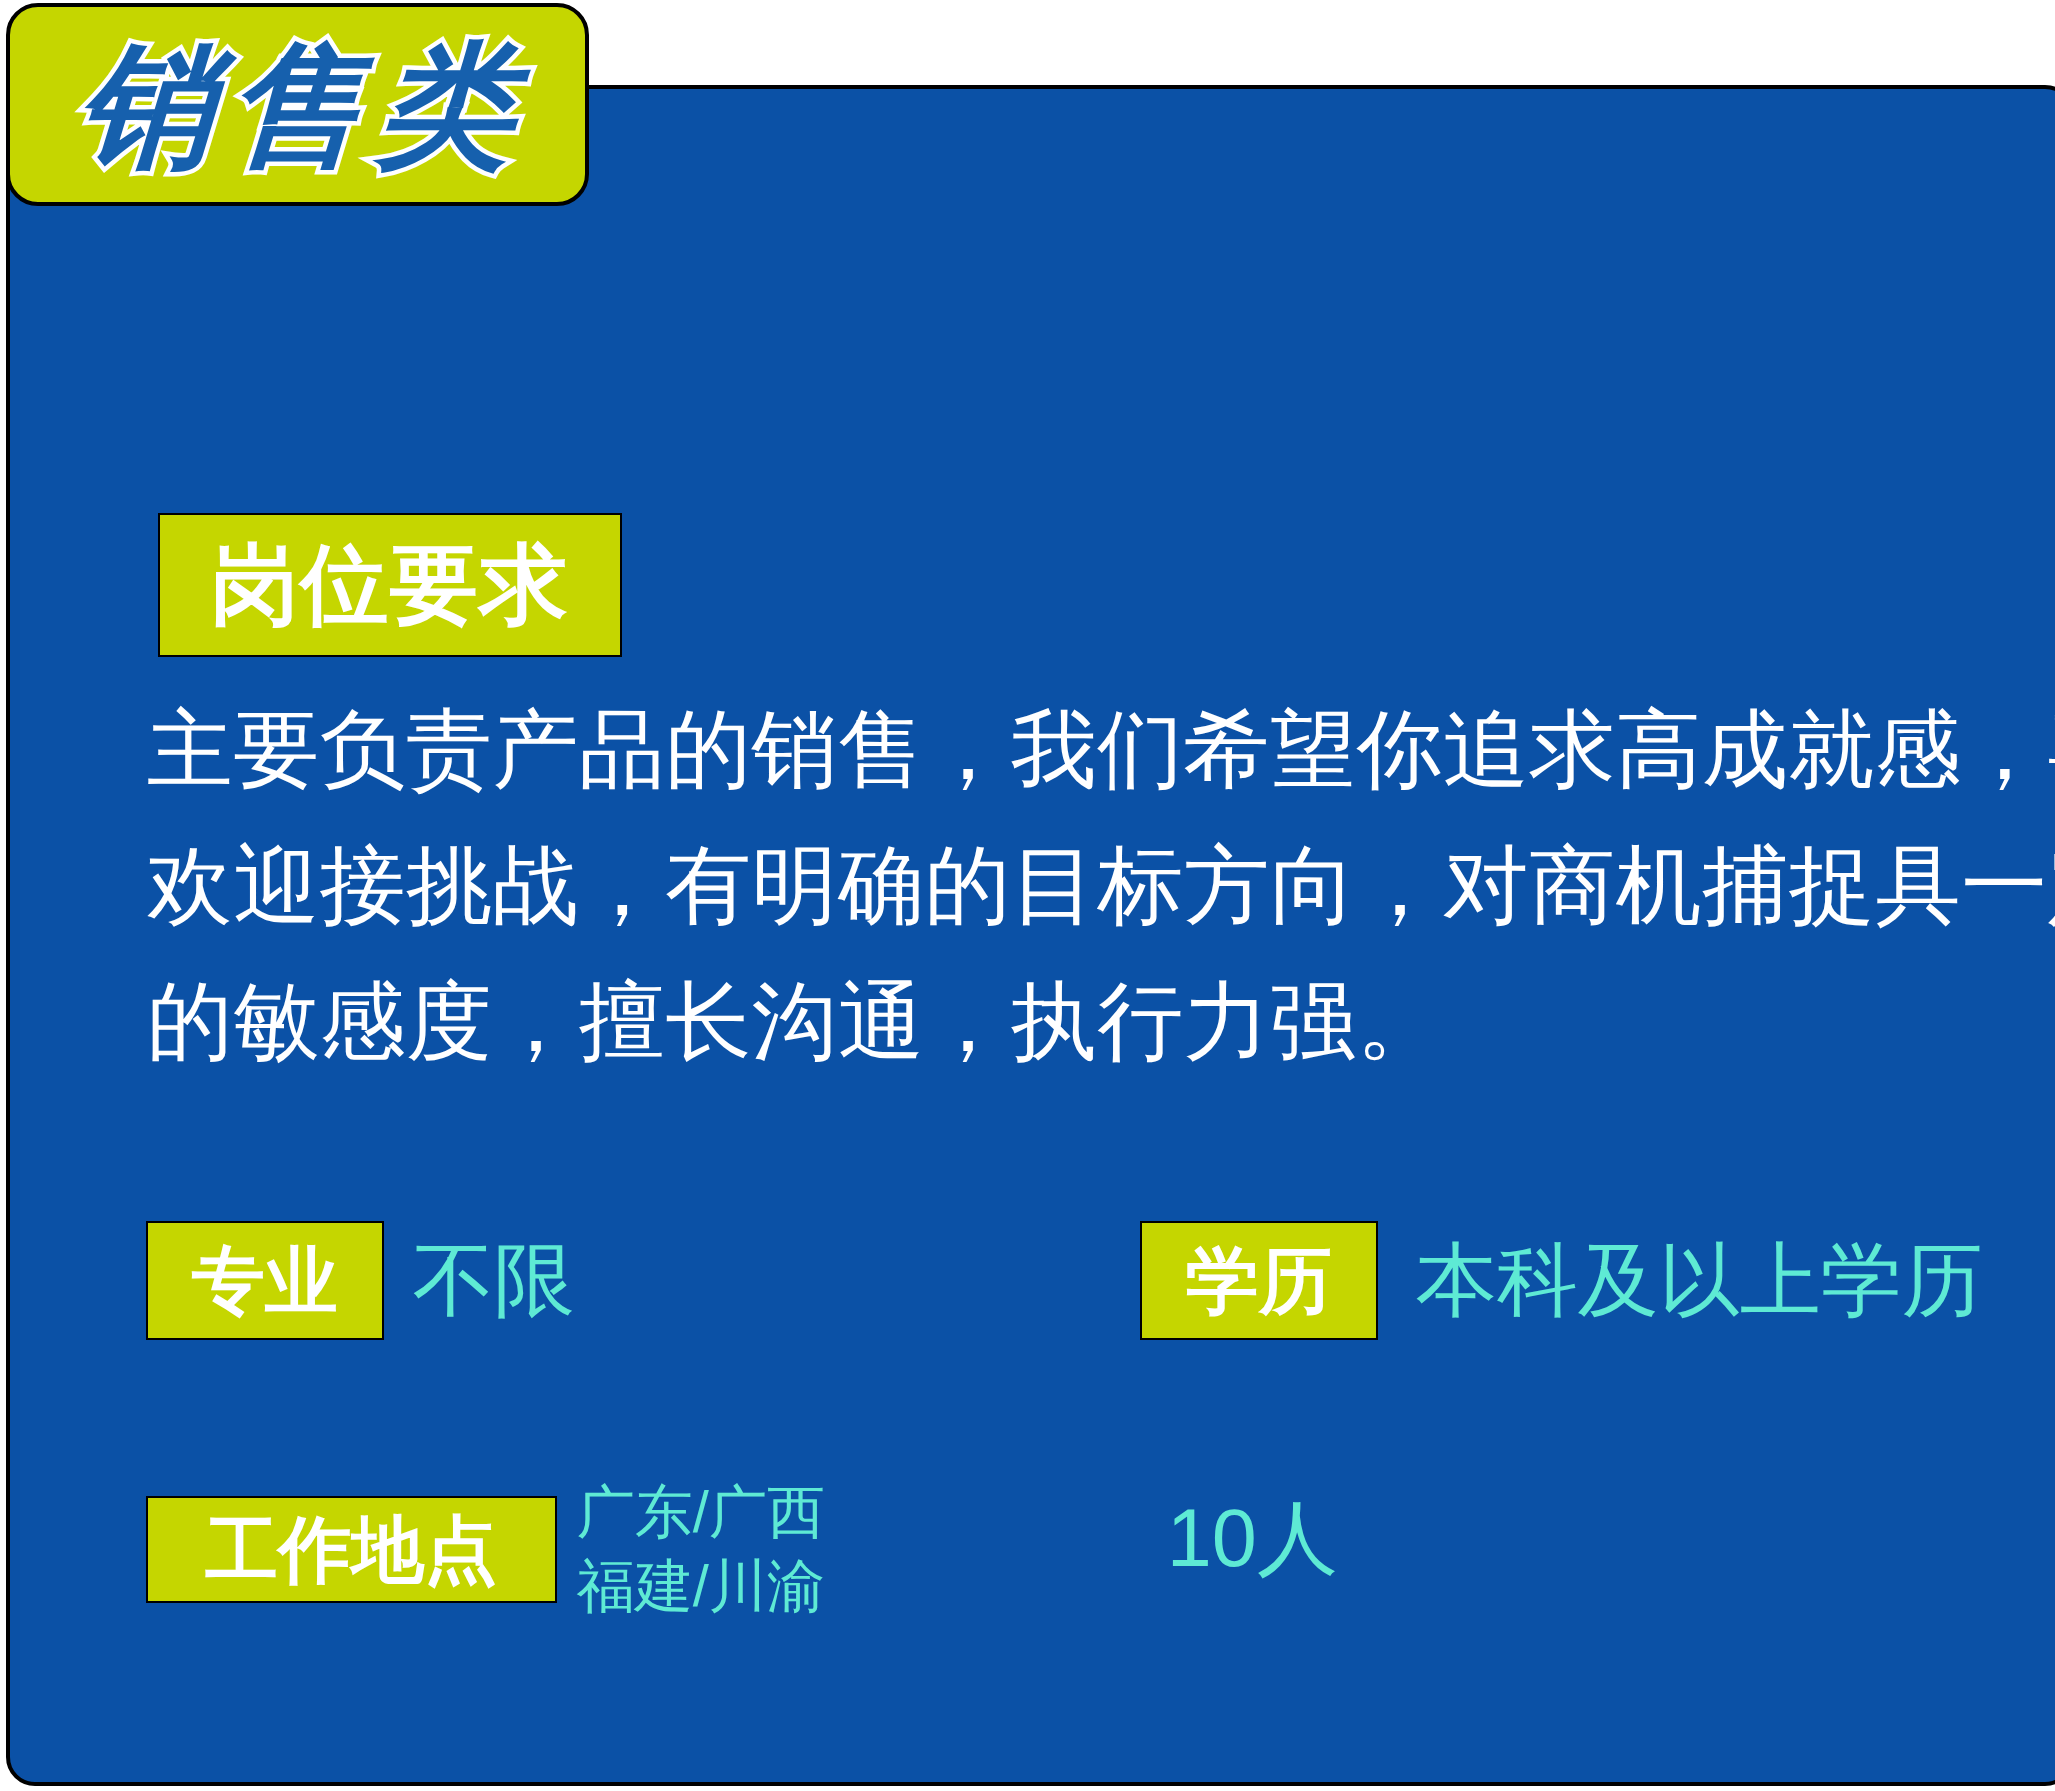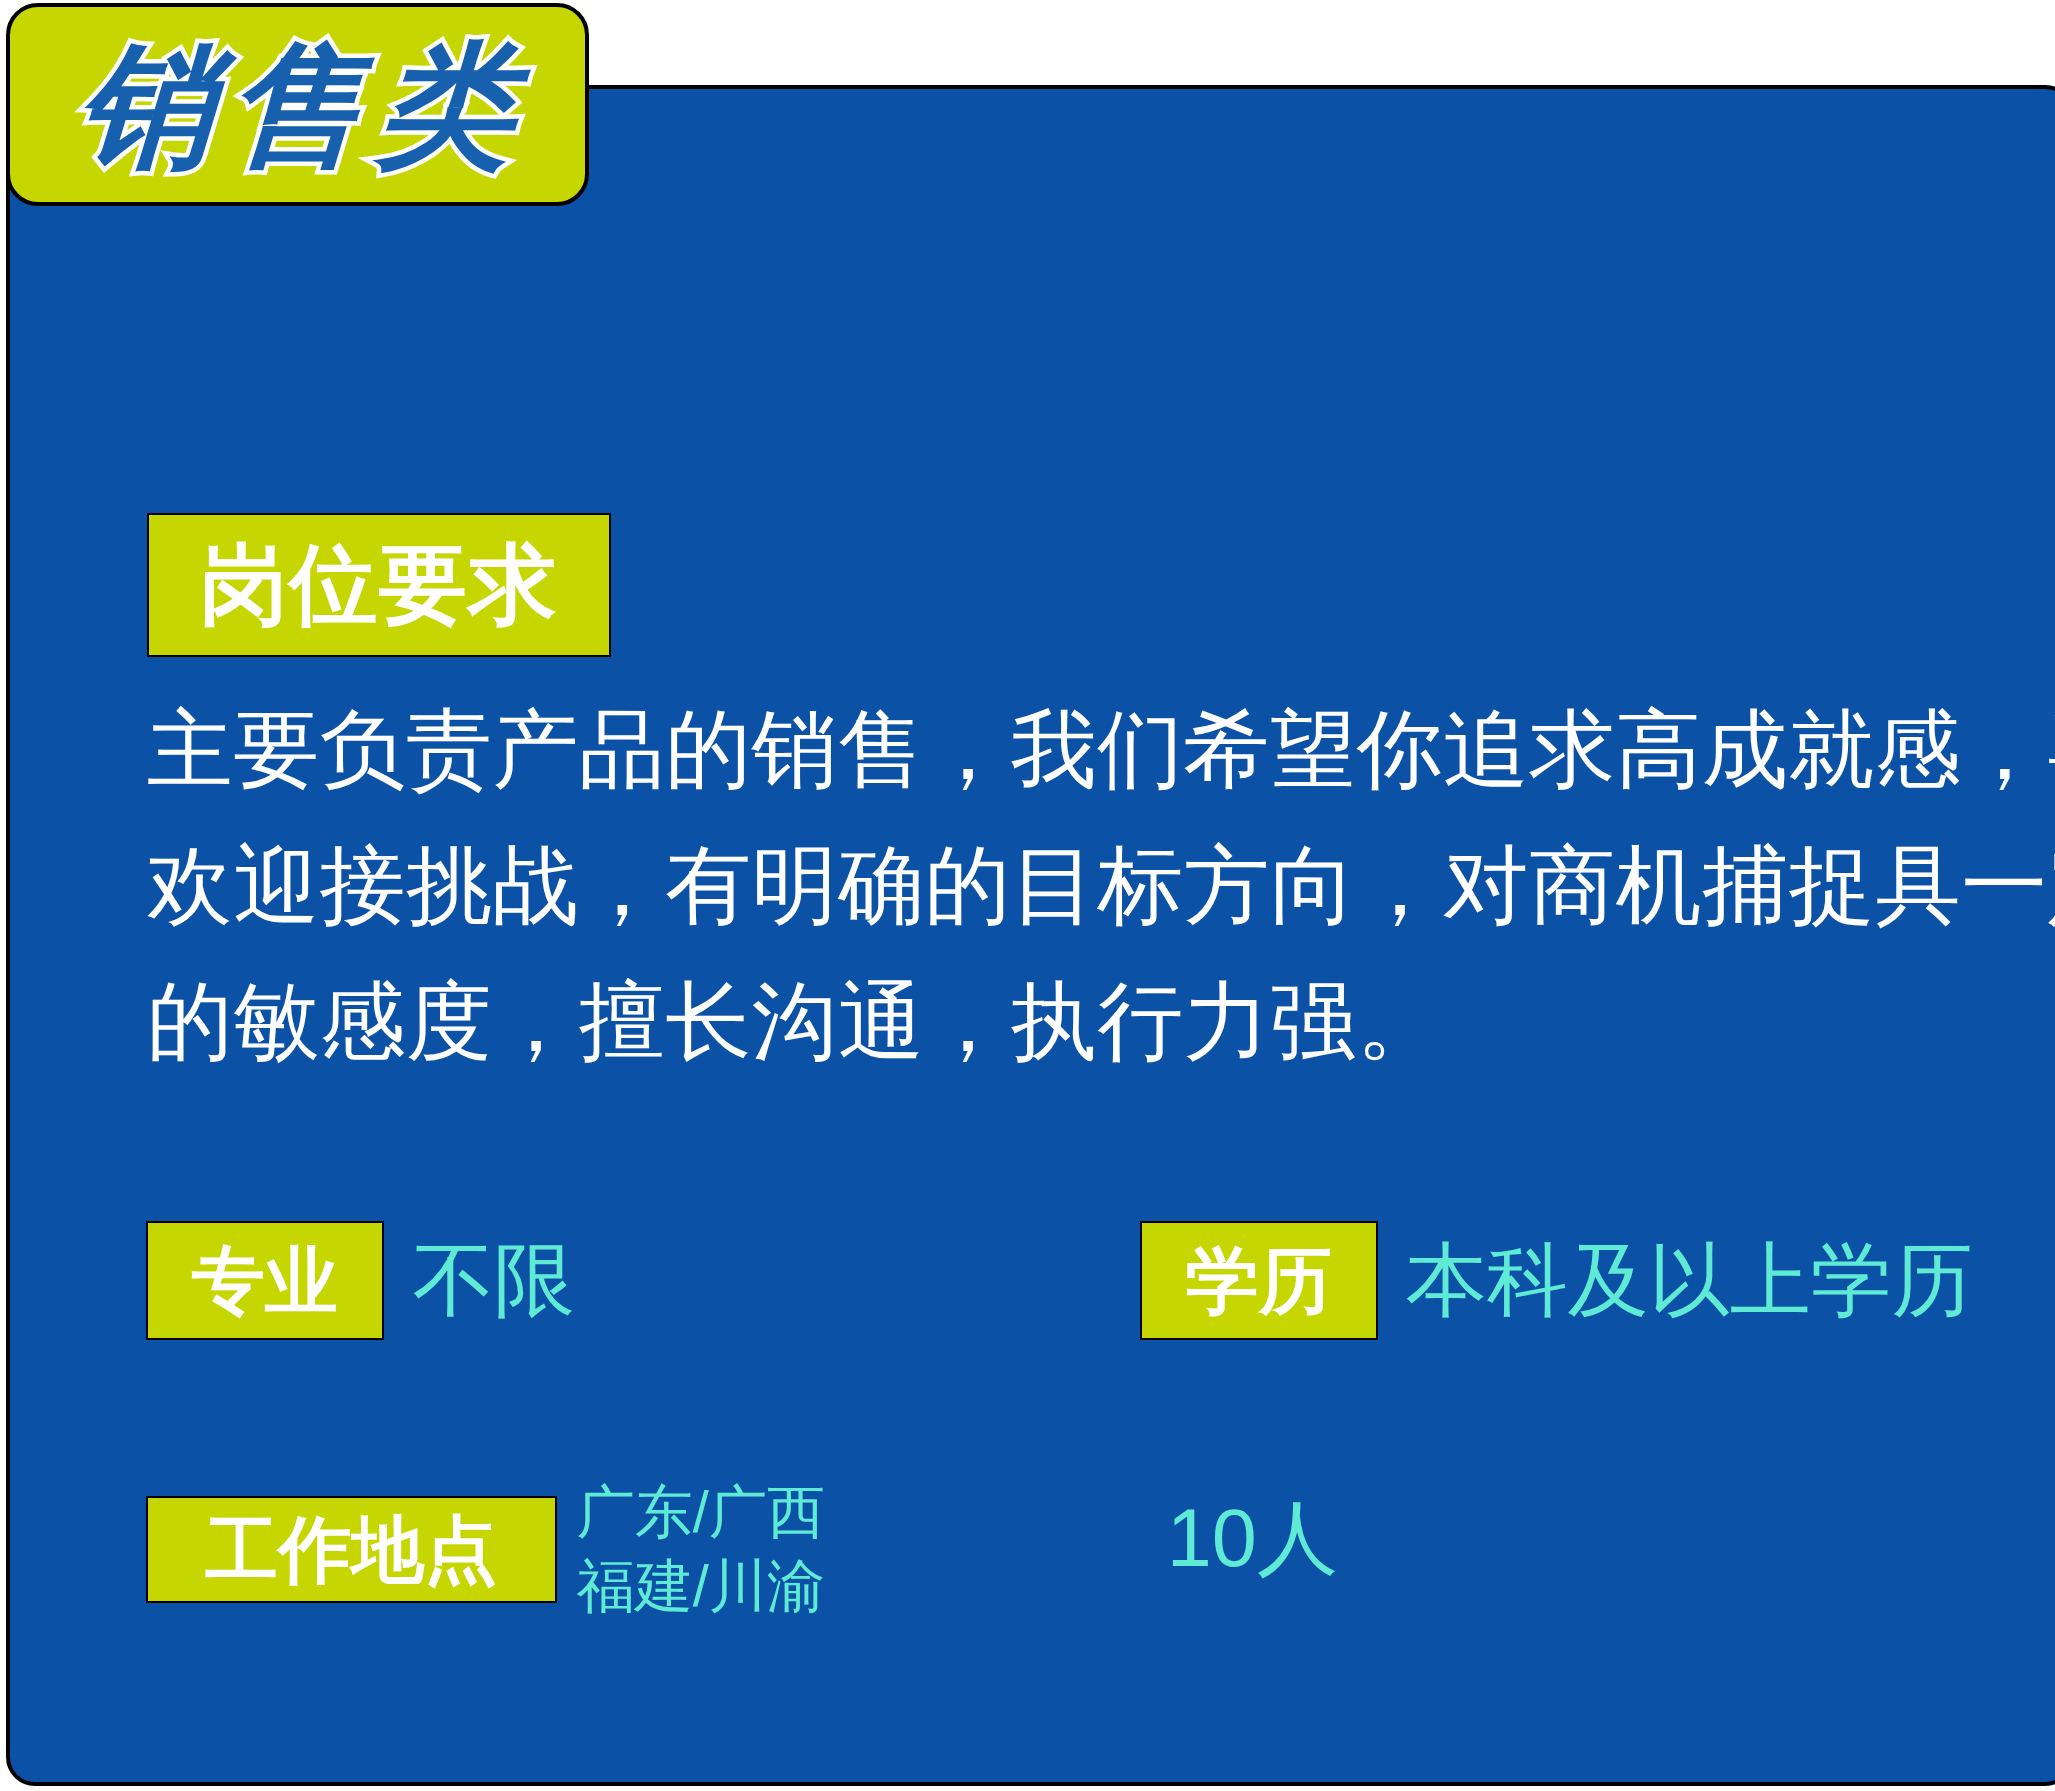--- a/index.html
+++ b/index.html
@@ -61,21 +61,21 @@
     justify-content:center;
     color:#ffffff;
     font-weight:bold;
     line-height:1;
     white-space:nowrap;
   }
 
   
   #section-header-chip{
     position:absolute;
-    left:137px; top:424px;
+    left:148px; top:424px;
     width:464px; height:144px;
     font-size:88px;
     letter-spacing:1.6px;
   }
 
   
   #job-description{
     position:absolute;
     left:137px; top:593px;
     width:1821px;
@@ -102,21 +102,21 @@
   }
   .field-value .val-line{display:block;}
 
   
   #field-major{ left:136px; top:1132px; }
   #field-major .chip{ width:238px; height:119px; font-size:73px; }
   #field-major .field-value{ margin-left:29px; }
 
   #field-education{ left:1130px; top:1132px;text-align:center; }
   #field-education .chip{ width:238px; height:119px; font-size:73px; }
-  #field-education .field-value{ margin-left:28px; }
+  #field-education .field-value{ margin-left:38px; }
 
   
   #field-location{ left:136px; top:1386px; }
   #field-location .chip{ width:411px; height:107px; font-size:73px; }
   #field-location .field-value{ margin-left:20px; font-size:58px; }
 
   #field-headcount{ left:1130px; top:1398px; }
   #field-headcount .chip{ width:411px; height:122px; font-size:73px; }
   #field-headcount .field-value{ margin-left:27px; }
 </style>

